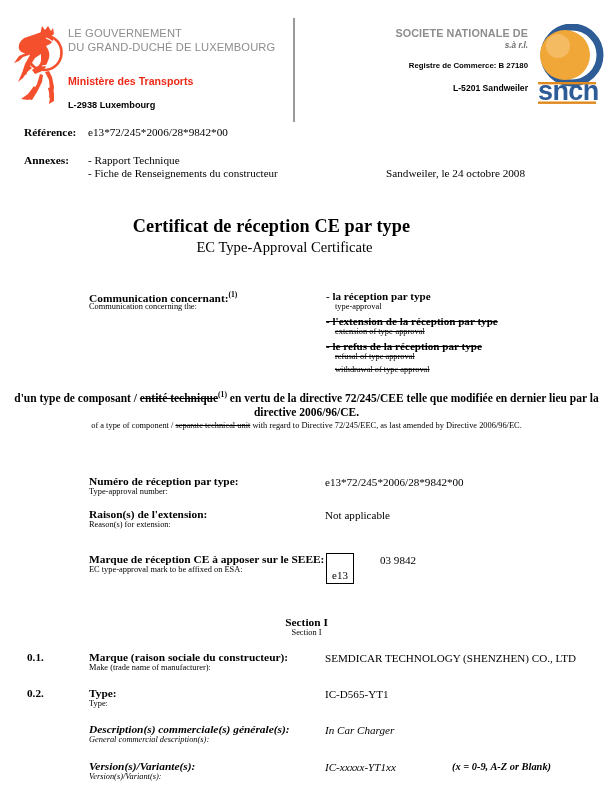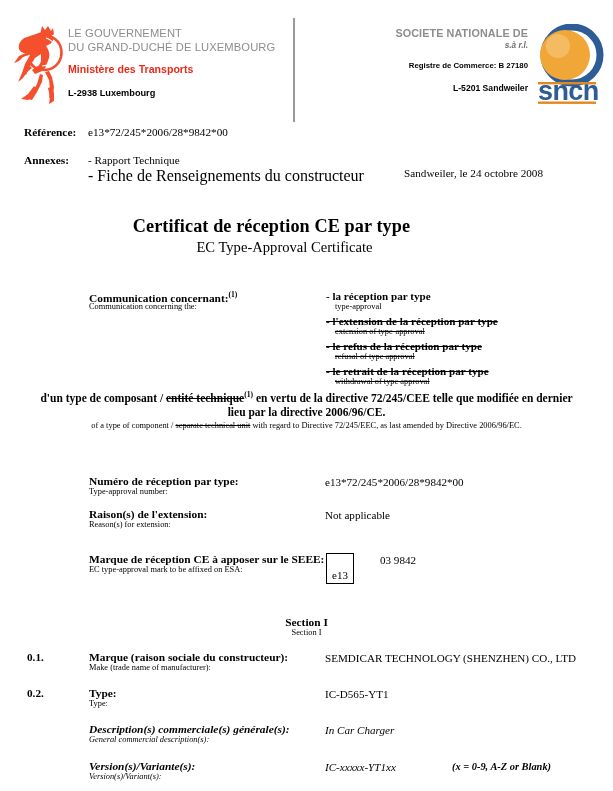--- a/index.html
+++ b/index.html
@@ -37,21 +37,21 @@
     color: #8d8d8d;
     font-size: 11.2px;
     letter-spacing: .1px;
     line-height: 13.6px;
     white-space: nowrap;
   }
   #ministere {
     color: #ec2a18;
     font-size: 10.6px;
     font-weight: bold;
-    margin-top: 9px;
+    margin-top: 21px;
     white-space: nowrap;
   }
   #gov-city {
     color: #000;
     font-size: 9.2px;
     font-weight: bold;
     margin-top: 13px;
     white-space: nowrap;
   }
   #header-divider {
@@ -107,22 +107,22 @@
     font-size: 11.4px; font-weight: bold;
     white-space: nowrap;
   }
   .ref-value {
     position: absolute; left: 88px;
     font-size: 11.2px;
     white-space: nowrap;
   }
   #annex-label { position: absolute; left: 24px; top: 28px; font-size:11.4px; font-weight:bold; }
   #annex-1 { position: absolute; left: 88px; top: 28px; font-size: 11.2px; white-space: nowrap; }
-  #annex-2 { position: absolute; left: 88px; top: 41px; font-size: 16px; white-space: nowrap; }
-  #place-date { position: absolute; left: 404px; top: 41px; font-size: 11.2px; white-space: nowrap; }
+  #annex-2 { position: absolute; left: 88px; top: 41px; font-size: 11px; white-space: nowrap; }
+  #place-date { position: absolute; left: 386px; top: 41px; font-size: 11.2px; white-space: nowrap; }
 
   
   #title-block {
     position: absolute; left: 0; top: 216px; width: 543px; text-align: center;
   }
   #title-fr { font-size: 18.2px; font-weight: bold; letter-spacing: .1px; }
   #title-en { font-size: 14.6px; margin-top: 2px; padding-left: 26px; }
 
   
   #comm-block { position: absolute; left: 0; top: 290px; width: 613px; }
@@ -137,21 +137,21 @@
   }
   .comm-item { position: absolute; left: 326px; white-space: nowrap; }
   .comm-fr { font-size: 11.1px; font-weight: bold; }
   .comm-en { font-size: 8.4px; margin-left: 9px; }
   .struck { text-decoration: line-through; }
 
   
   #directive-block { position: absolute; left: 0; top: 388px; width: 613px; text-align: center; }
   #directive-fr {
     font-size: 11.5px; font-weight: bold; line-height: 14px;
-    padding: 0 35px;
+    padding: 0 9px;
   }
   #directive-fr sup { font-size: 7.6px; }
   #directive-en { font-size: 8.4px; margin-top: 2px; }
 
   
   .field { position: absolute; left: 0; width: 613px; }
   .f-fr {
     position: absolute; left: 89px;
     font-size: 11.4px; font-weight: bold; white-space: nowrap;
   }
@@ -266,21 +266,20 @@
   </div>
   <div class="comm-item" style="top:25px">
     <div class="comm-fr struck">- l'extension de la réception par type</div>
     <div class="comm-en struck">extension of type-approval</div>
   </div>
   <div class="comm-item" style="top:50px">
     <div class="comm-fr struck">- le refus de la réception par type</div>
     <div class="comm-en struck">refusal of type approval</div>
   </div>
   <div class="comm-item" style="top:75px">
-    <div class="comm-fr struck">- le retrait de la réception par type</div>
     <div class="comm-en struck">withdrawal of type approval</div>
   </div>
 </div>
 
 <div id="directive-block">
   <div id="directive-fr"><span>d'un type de composant / </span><span class="struck">entité technique</span><sup>(1)</sup><span> en vertu de la directive 72/245/CEE telle que modifiée en dernier lieu par la directive 2006/96/CE.</span></div>
   <div id="directive-en"><span>of a type of component / </span><span class="struck">separate technical unit</span><span> with regard to Directive 72/245/EEC, as last amended by Directive 2006/96/EC.</span></div>
 </div>
 
 <div class="field" style="top:475px">

